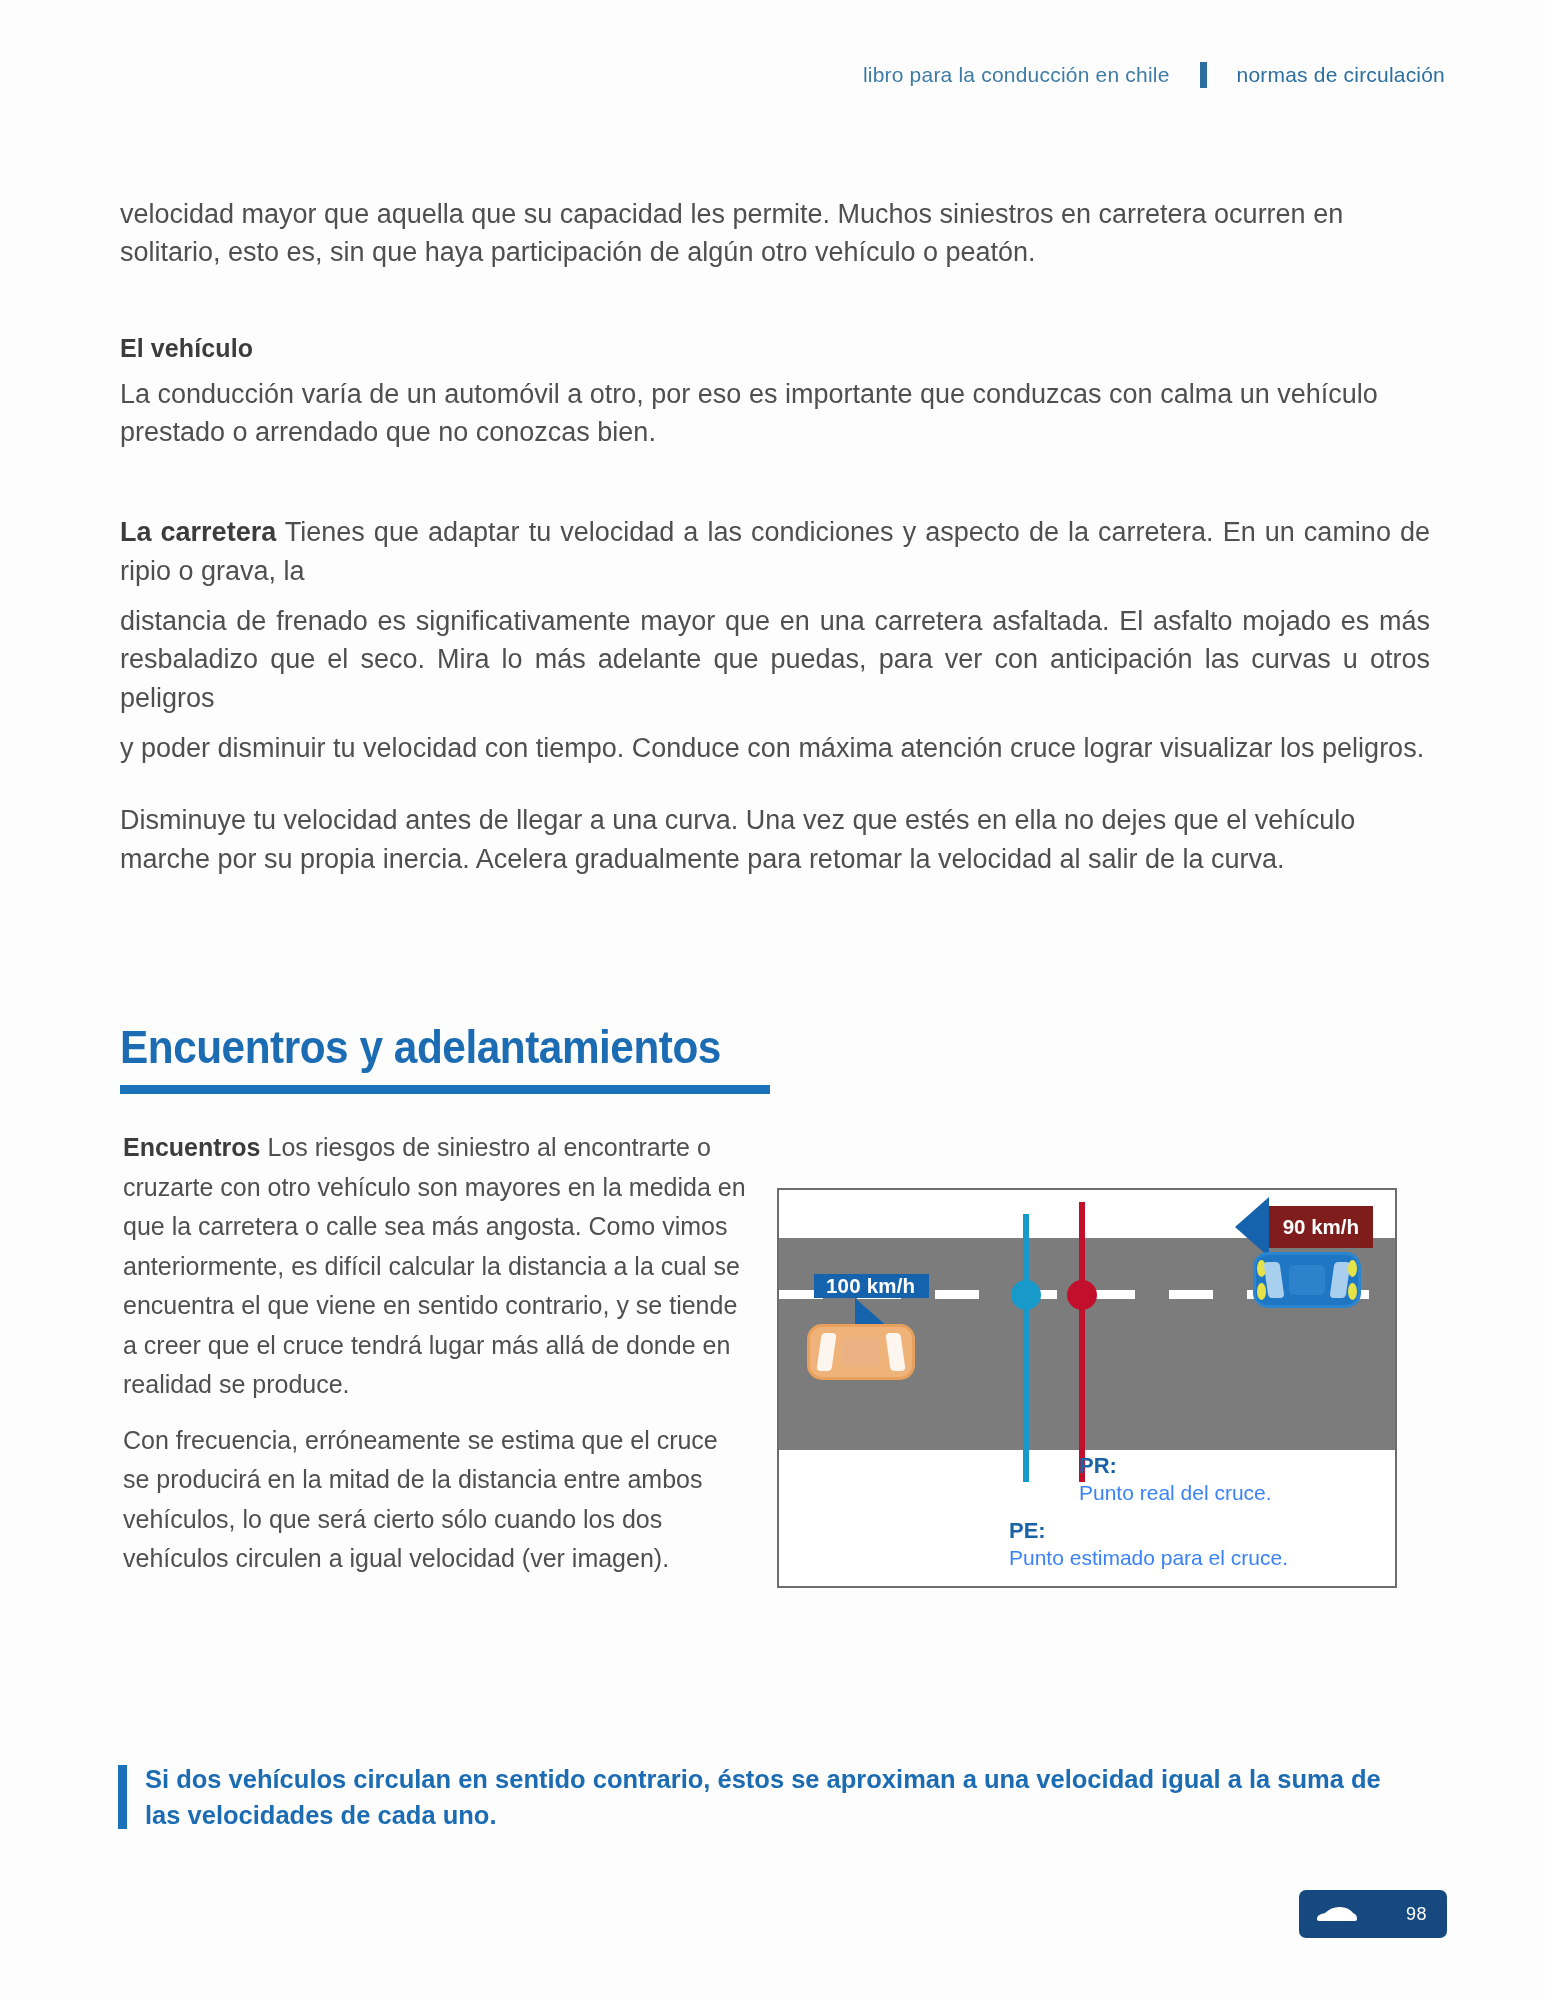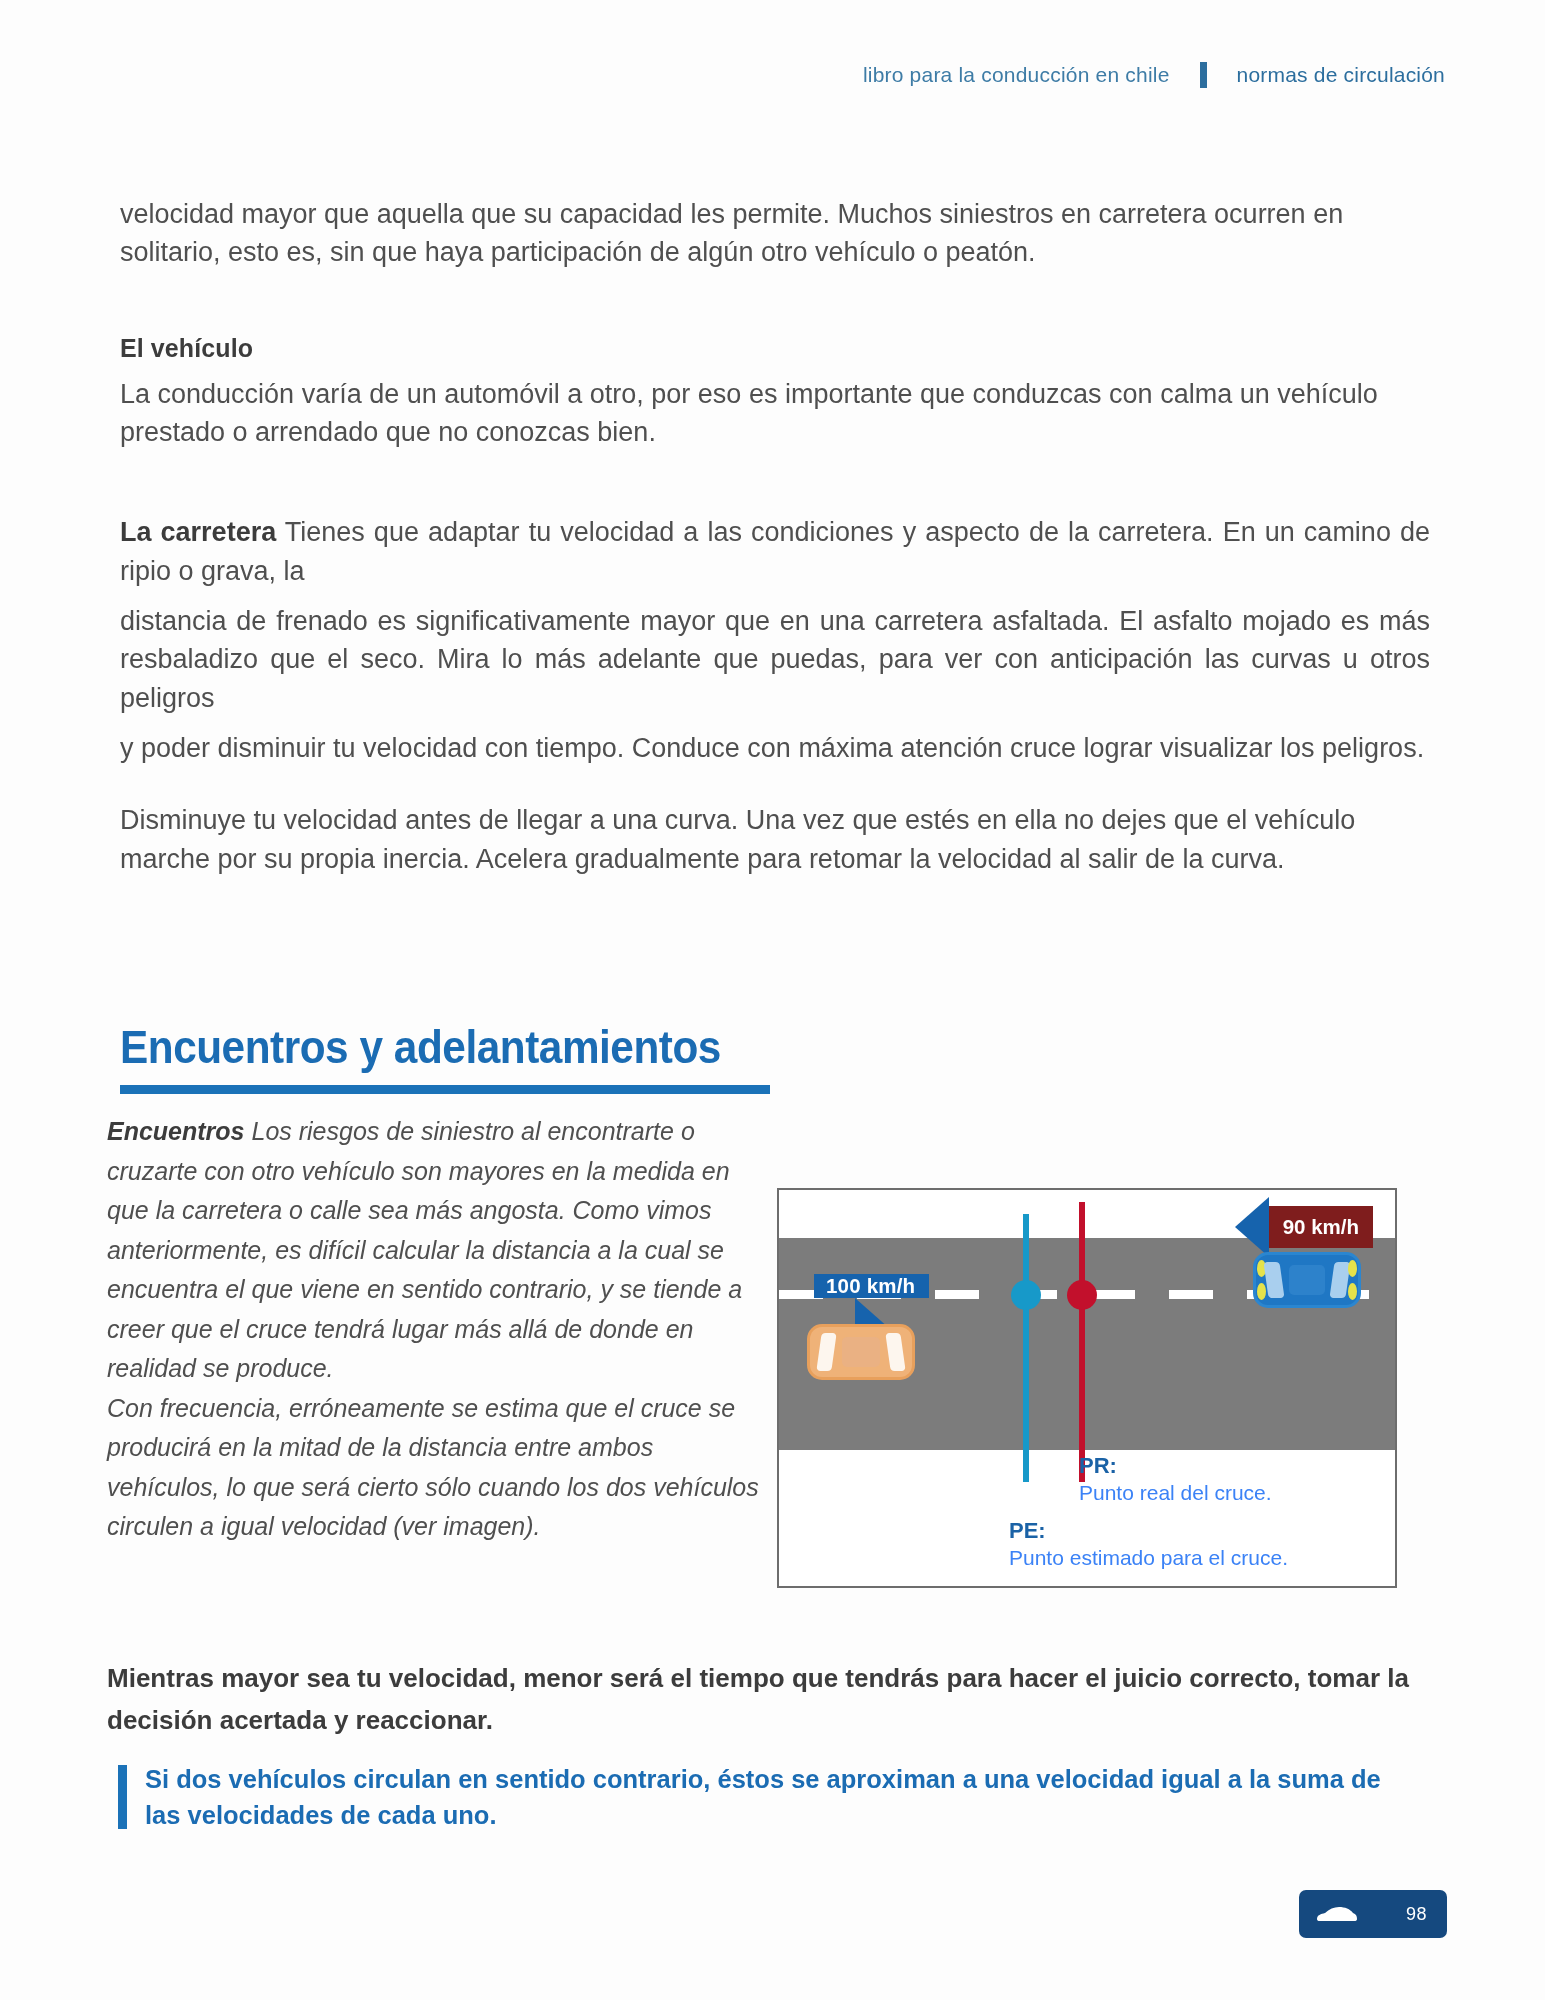--- a/index.html
+++ b/index.html
@@ -102,21 +102,21 @@
   
   .narrow-col {
     position: absolute;
     left: 107px;
     top: 1112px;
     width: 660px;
     font-size: 25px;
     line-height: 1.58;
     color: #4f4f4f;
   }
-  .narrow-col p { margin: 0; font-style: italic; }
+  .narrow-col p { margin: 16px; }
 
   
   .figure {
     position: absolute;
     left: 777px;
     top: 1188px;
     width: 620px;
     height: 400px;
     border: 2px solid #6d6d6d;
     background: #ffffff;
@@ -455,23 +455,20 @@
         <div class="lbl-pr">PR:</div>
         <div class="txt">Punto real del cruce.</div>
       </div>
       <div class="row-pe">
         <div class="lbl-pe">PE:</div>
         <div class="txt">Punto estimado para el cruce.</div>
       </div>
     </div>
   </div>
 
-  <div class="bold-close">
-    <p>Mientras mayor sea tu velocidad, menor será el tiempo que tendrás para hacer el juicio correcto, tomar la decisión acertada y reaccionar.</p>
-  </div>
 
   <div class="quote">
     <div class="quote-bar"></div>
     <div class="quote-text">
       <p>Si dos vehículos circulan en sentido contrario, éstos se aproximan a una velocidad igual a la suma de las velocidades de cada uno.</p>
     </div>
   </div>
 
   <div class="footer-badge">
     <span>

